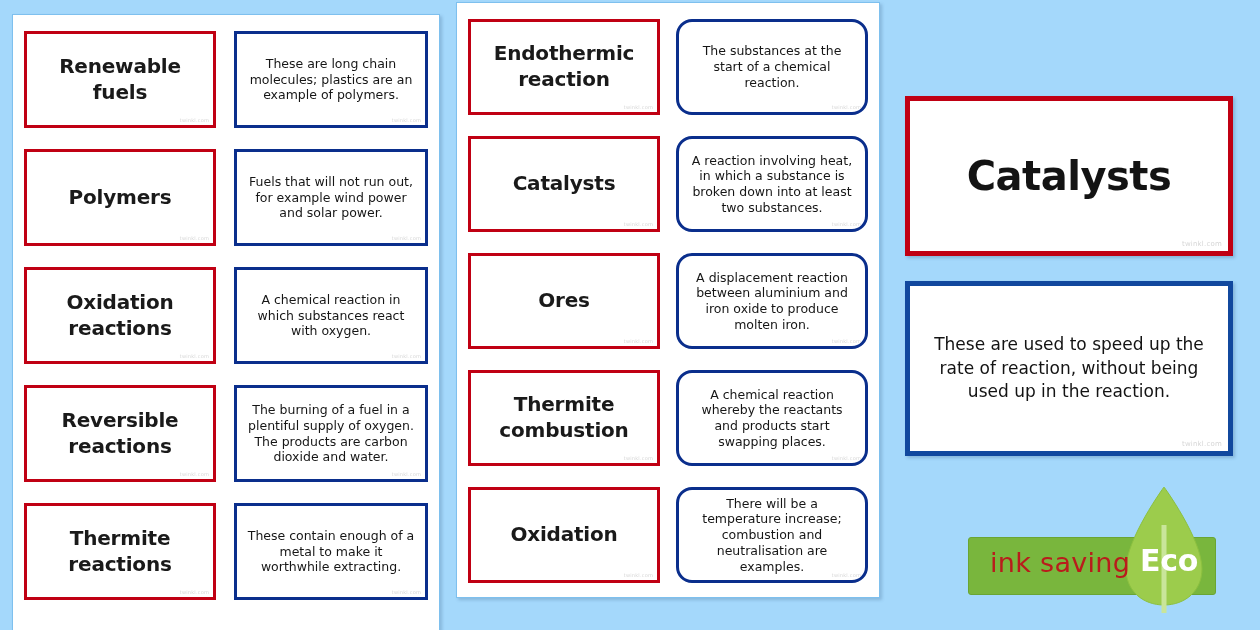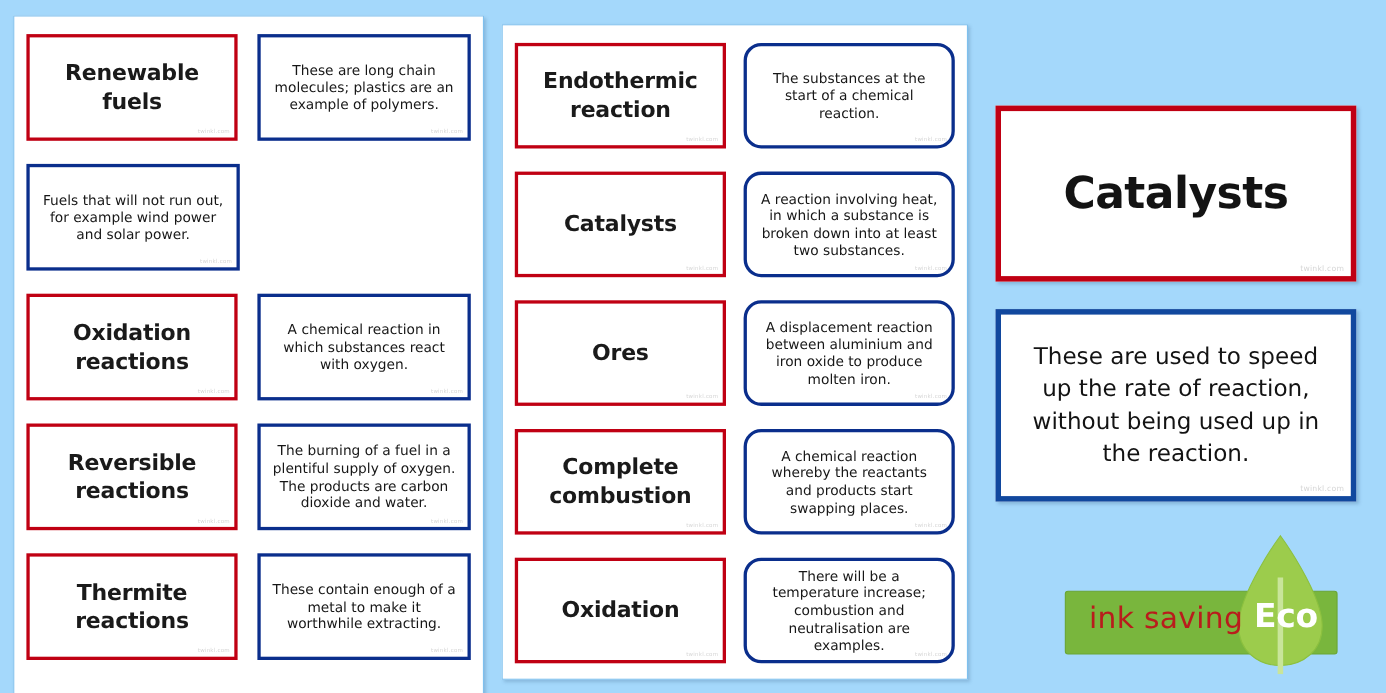--- a/index.html
+++ b/index.html
@@ -17,21 +17,21 @@
 
   
   .sheet {
     position: absolute;
     background: #ffffff;
     border: 1px solid #7ec0ee;
     box-shadow: 2px 2px 3px rgba(60,100,140,0.28);
     box-sizing: border-box;
   }
   #sheet-1 { left: 12px;  top: 14px; width: 428px; height: 624px; }
-  #sheet-2 { left: 456px; top: 22px; width: 424px; height: 596px; }
+  #sheet-2 { left: 456px; top: 2px; width: 424px; height: 596px; }
 
   .sheet-grid {
     position: absolute;
     left: 0; right: 0; top: 0; bottom: 0;
     padding: 16px 11px 14px 11px;
     box-sizing: border-box;
     display: flex;
     flex-direction: column;
     justify-content: flex-start;
   }
@@ -111,21 +111,21 @@
   }
   #preview-term .preview-term-text {
     font-family: "DejaVu Sans", sans-serif;
     font-weight: bold;
     font-size: 40px;
     color: #131313;
     letter-spacing: -0.5px;
   }
   #preview-defn .preview-defn-text {
     font-family: "DejaVu Sans", sans-serif;
-    font-size: 21px;
+    font-size: 17px;
     line-height: 1.40;
     color: #131313;
     padding: 0 14px;
   }
   .preview-card .watermark { font-size: 7px; right: 6px; bottom: 3px; }
 
   
   #eco-badge {
     position: absolute;
     left: 968px;
@@ -184,20 +184,24 @@
         <span class="term-text">Renewable fuels</span>
         <span class="watermark">twinkl.com</span>
       </div>
       <div class="card defn">
         <span class="defn-text">These are long chain molecules; plastics are an example of polymers.</span>
         <span class="watermark">twinkl.com</span>
       </div>
     </div>
 
     <div class="card-row">
+      <div class="card term">
+        <span class="term-text">Polymers</span>
+        <span class="watermark">twinkl.com</span>
+      </div>
       <div class="card defn">
         <span class="defn-text">Fuels that will not run out, for example wind power and solar power.</span>
         <span class="watermark">twinkl.com</span>
       </div>
     </div>
 
     <div class="card-row">
       <div class="card term">
         <span class="term-text">Oxidation reactions</span>
         <span class="watermark">twinkl.com</span>
@@ -264,21 +268,21 @@
         <span class="watermark">twinkl.com</span>
       </div>
       <div class="card defn">
         <span class="defn-text">A displacement reaction between aluminium and iron oxide to produce molten iron.</span>
         <span class="watermark">twinkl.com</span>
       </div>
     </div>
 
     <div class="card-row">
       <div class="card term">
-        <span class="term-text">Complete combustion</span>
+        <span class="term-text">Thermite combustion</span>
         <span class="watermark">twinkl.com</span>
       </div>
       <div class="card defn">
         <span class="defn-text">A chemical reaction whereby the reactants and products start swapping places.</span>
         <span class="watermark">twinkl.com</span>
       </div>
     </div>
 
     <div class="card-row">
       <div class="card term">

